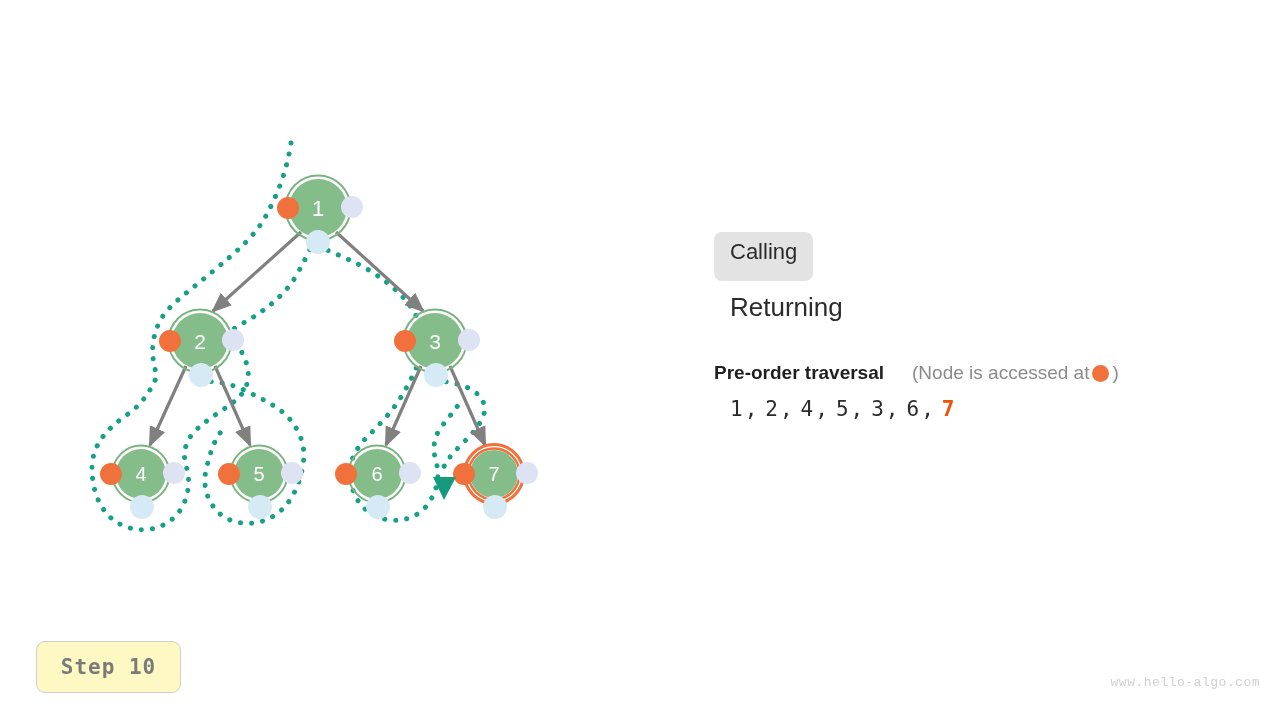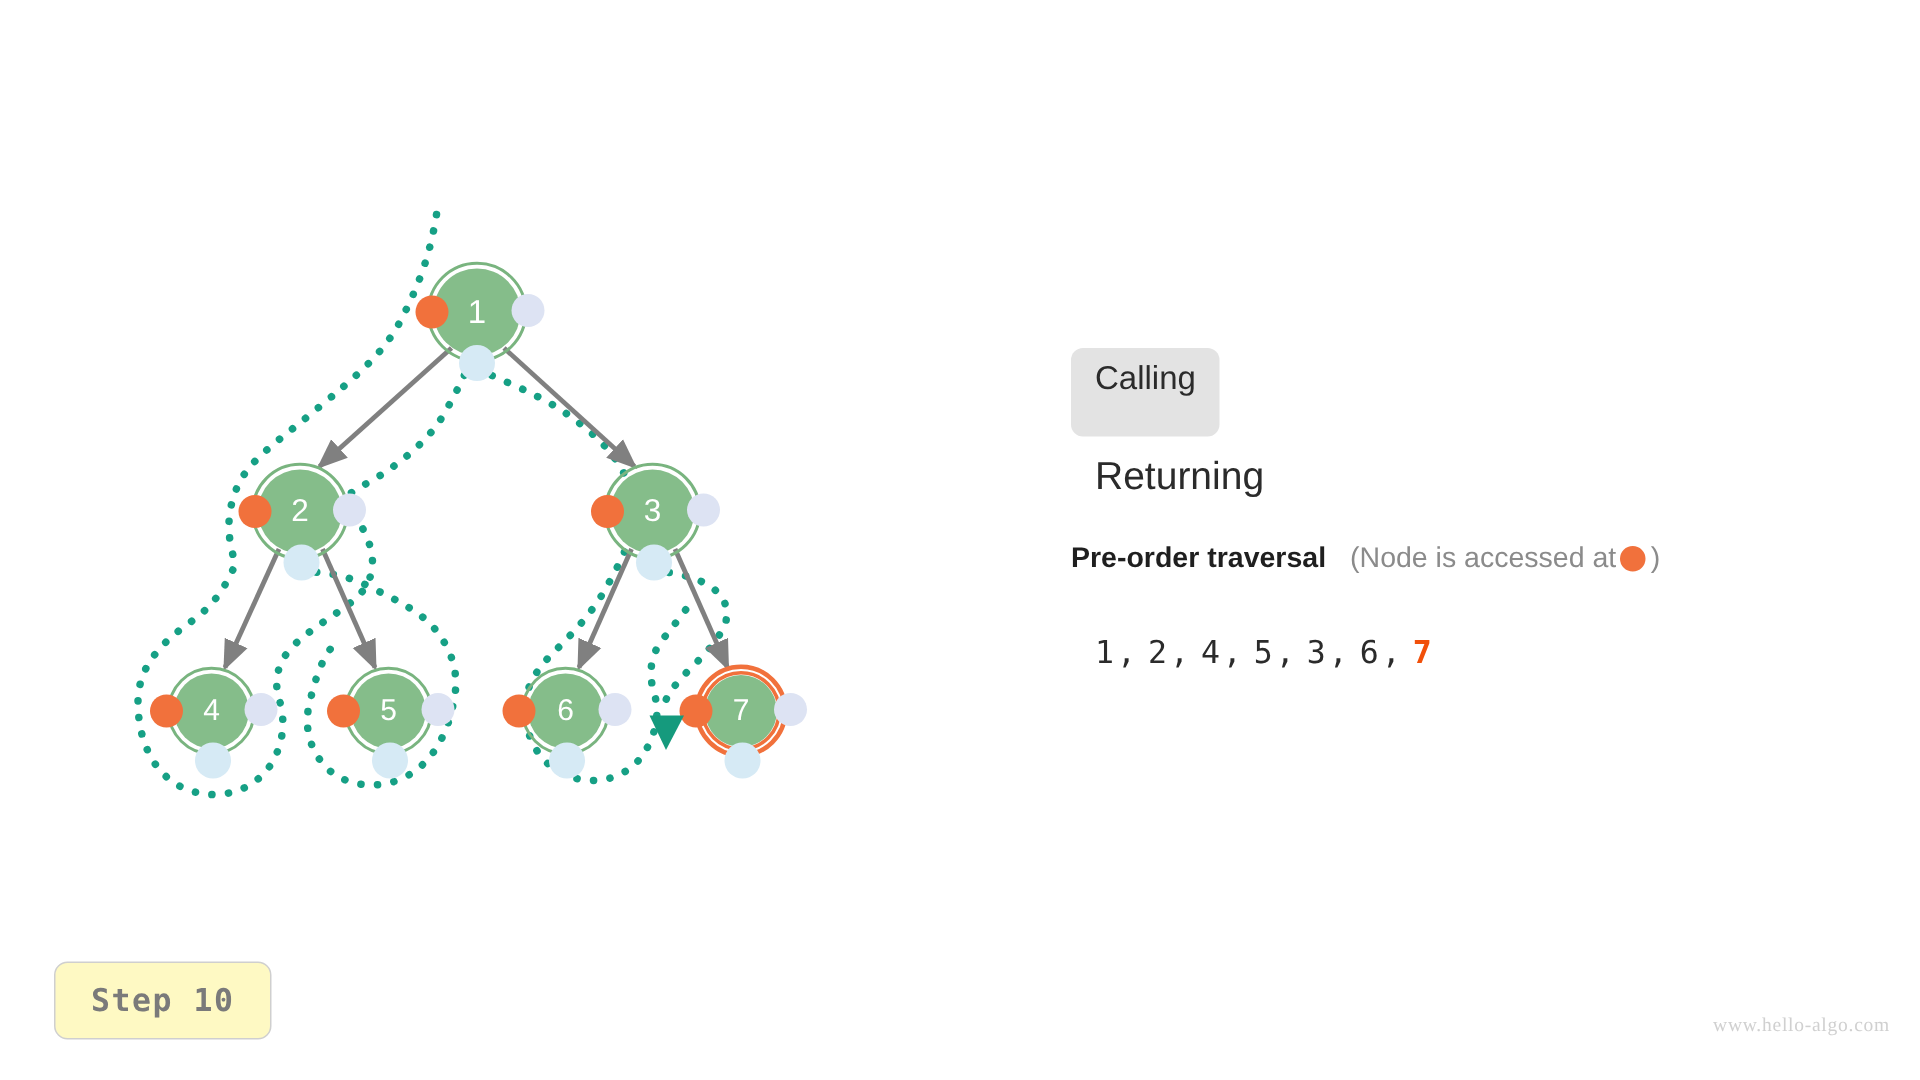--- a/index.html
+++ b/index.html
@@ -31,21 +31,21 @@
     width: 540px;
   }
   .legend-row {
     display: block;
     margin: 0 0 4px 0;
   }
   .legend-calling {
     display: inline-block;
     background: #e3e3e3;
     border-radius: 8px;
-    padding: 9px 16px 28px 16px;
+    padding: 9px 16px 18px 16px;
     font-size: 22px;
     color: #2b2b2b;
     line-height: 1;
   }
   .legend-returning {
     display: inline-block;
     padding: 9px 16px 11px 16px;
     font-size: 26px;
     color: #2b2b2b;
     line-height: 1;
@@ -64,33 +64,33 @@
     white-space: nowrap;
   }
   .traversal-head .title {
     font-weight: bold;
     color: #1f1f1f;
     font-size: 19px;
   }
   .traversal-head .note {
     color: #8b8b8b;
     font-size: 19px;
-    margin-left: 16px;
+    margin-left: 28px;
   }
   .inline-dot {
     display: inline-block;
     width: 17px;
     height: 17px;
     border-radius: 50%;
     background: #f1713c;
     vertical-align: -3px;
     margin: 0 3px;
   }
   .traversal-values {
-    margin-top: 38px;
+    margin-top: 12px;
     margin-left: 16px;
     font-family: "DejaVu Sans Mono", monospace;
     font-size: 21px;
     letter-spacing: 2px;
     color: #2b2b2b;
   }
   .traversal-values .val {
     margin-right: 6px;
   }
   .traversal-values .val.current {
@@ -117,21 +117,21 @@
     font-weight: bold;
     color: #7a7a7a;
     letter-spacing: 1px;
   }
 
   
   .watermark {
     position: absolute;
     right: 20px;
     top: 675px;
-    font-family: Liberation Serif, serif;
+    font-family: Liberation Mono, monospace;
     font-size: 13px;
     color: #d0d0d0;
     letter-spacing: 0.5px;
   }
 </style>
 </head>
 <body>
 
 <svg id="tree-canvas" viewBox="0 0 1280 720" xmlns="http://www.w3.org/2000/svg">
 

